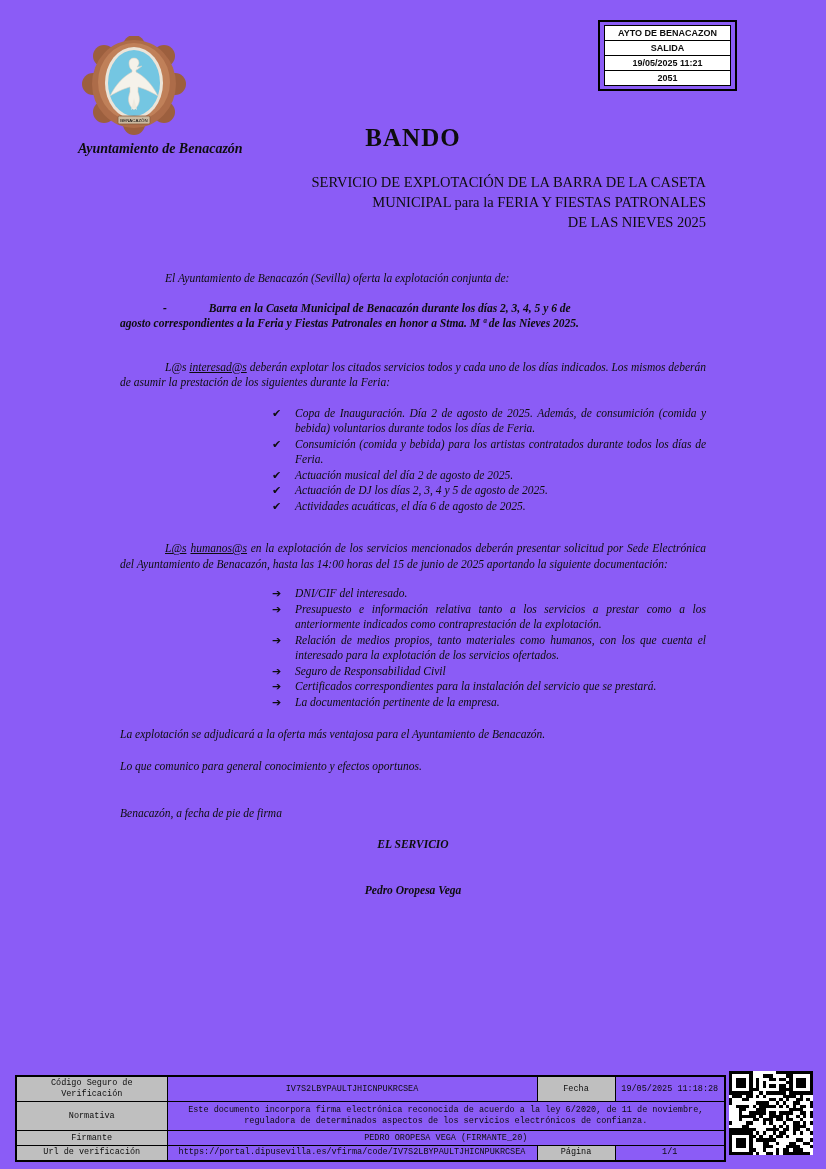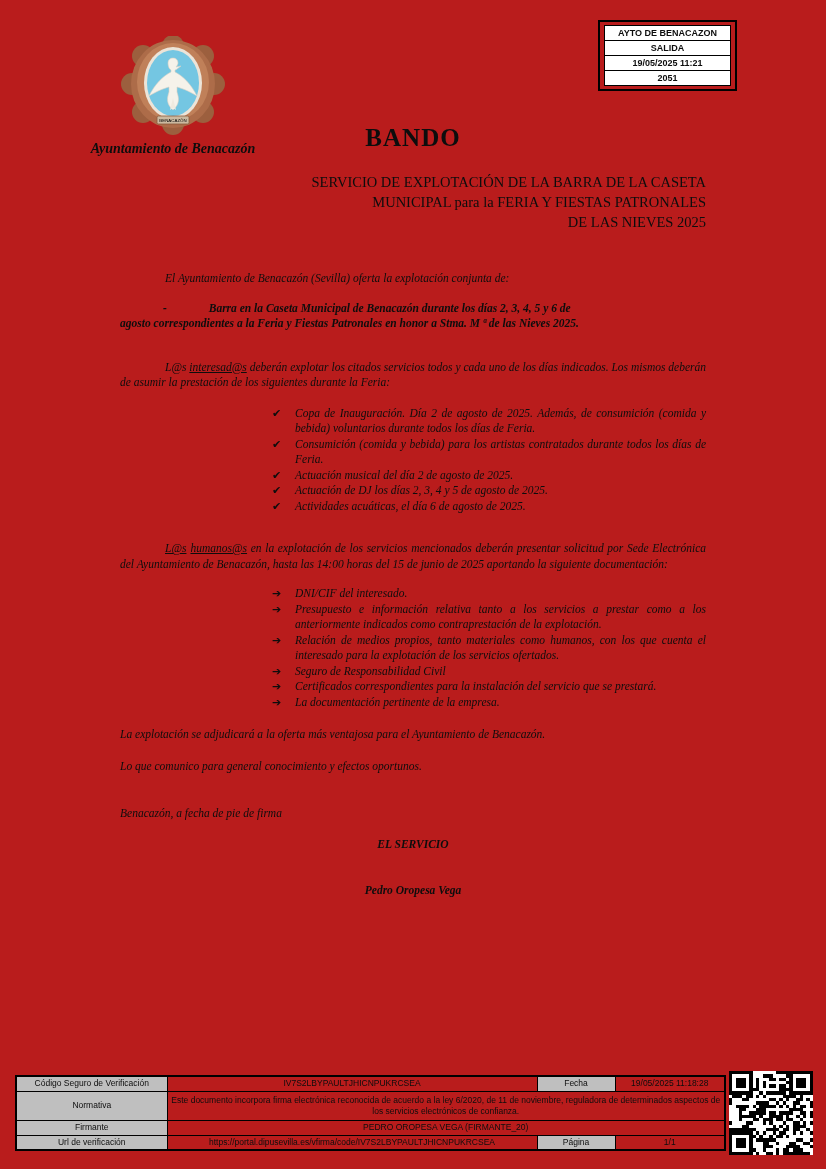--- a/index.html
+++ b/index.html
@@ -1,34 +1,34 @@
 <!DOCTYPE html>
 <html><head>
 <meta charset="utf-8">
 <style>
   * { margin:0; padding:0; box-sizing:border-box; }
   html,body { background:#ffffff; }
   body { font-family:"Liberation Serif", serif; color:#0d0d0d; }
-  .page { position:relative; width:826px; height:1169px; background:#b91c1c; overflow:hidden; }
+  .page { position:relative; width:826px; height:1169px; background:#8b5cf6; overflow:hidden; }
 
   
   .registry-box {
     position:absolute; left:598px; top:20px; width:139px;
     border:2px solid #000; padding:3px 4px;
     font-family:"Liberation Sans", sans-serif;
   }
   .registry-row {
     border:1px solid #000; margin-top:-1px;
     text-align:center; font-size:9px; font-weight:bold;
     padding:2px 1px; line-height:10px; background:#fff;
   }
   .registry-row:first-child { margin-top:0; }
 
   
-  .logo-block { position:absolute; left:78px; top:36px; width:190px; text-align:center; }
+  .logo-block { position:absolute; left:78px; top:36px; width:190px; text-align:left; }
   .logo-svg { width:112px; height:100px; display:inline-block; }
   .org-name { font-size:14px; font-weight:bold; font-style:italic; margin-top:1px; white-space:nowrap; }
 
   
   .bando { position:absolute; left:0; top:124px; width:100%; text-align:center;
            font-size:25px; font-weight:bold; letter-spacing:1px; }
 
   
   .content { position:absolute; left:120px; top:172px; width:586px;
              font-size:11.5px; font-style:italic; line-height:15.5px; }
@@ -50,21 +50,21 @@
   .arrow-list { margin-top:14px; }
   .closing1 { margin-top:17px; }
   .closing2 { margin-top:16px; }
   .sig-place { margin-top:32px; }
   .sig-role  { margin-top:15px; text-align:center; font-weight:bold; }
   .sig-name  { margin-top:31px; text-align:center; font-weight:bold; }
 
   
   .footer-table {
     position:absolute; left:15px; top:1075px; width:709px;
-    border-collapse:collapse; font-family:Liberation Sans, sans-serif;
+    border-collapse:collapse; font-family:Liberation Mono, monospace;
     font-size:8.5px; line-height:11px; table-layout:fixed;
   }
   .footer-table td { border:1px solid #000; text-align:center; vertical-align:middle; padding:1px 3px; }
   .footer-table { border:2px solid #000; }
   td.flabel { background:#bfbfbf; }
   .col-label { width:151px; } .col-main { width:370px; } .col-key { width:78px; } .col-val { width:110px; }
   tr.r1 td, tr.r3 td, tr.r4 td { height:15px; }
   tr.r2 td { height:29px; }
 
   

